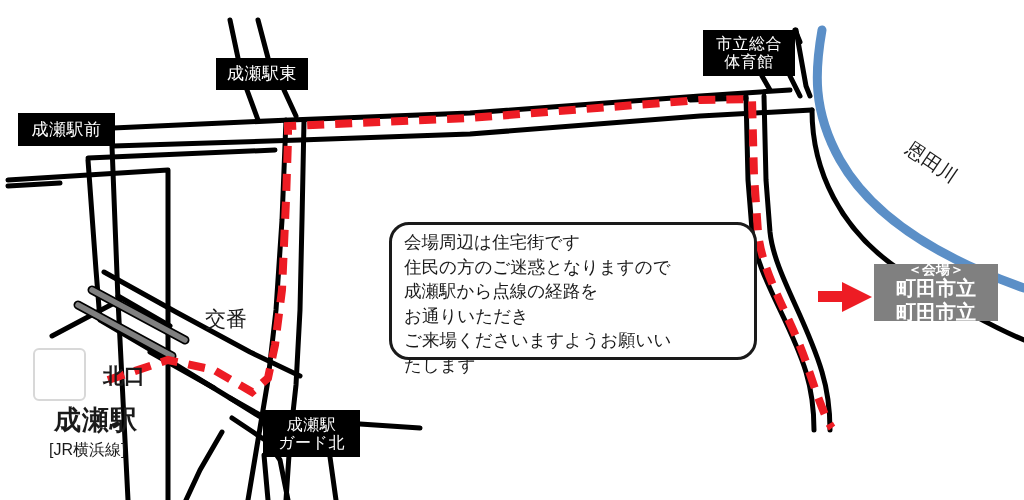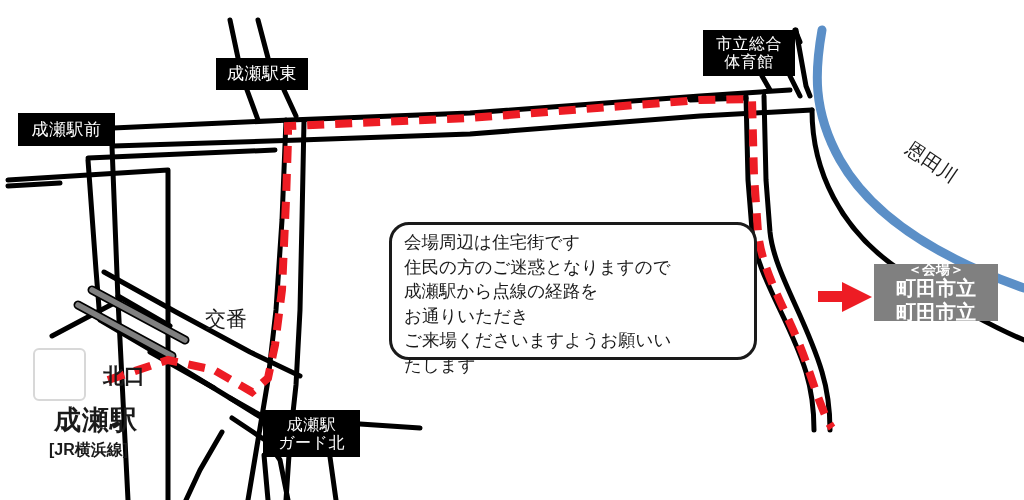--- a/index.html
+++ b/index.html
@@ -72,21 +72,21 @@
     white-space: pre;
   }
   #txt-koban   { left: 205px; top: 305px; font-size: 21px; }
   #txt-kitaguchi { left: 103px; top: 345px; font-size: 21px; font-weight: 700; margin-top: 17px; }
   #txt-ondagawa {
     left: 915px; top: 136px; font-size: 19px;
     transform: rotate(34deg);
     transform-origin: left top;
   }
   #txt-station-name { left: 54px; top: 402px; font-size: 27px; font-weight: 700; letter-spacing: 1px; }
-  #txt-station-line { left: 49px; top: 440px; font-size: 16px; font-weight: 700; }
+  #txt-station-line { left: 49px; top: 440px; font-size: 16px; font-weight: 400; }
 
   
   #station-icon {
     position: absolute;
     left: 33px; top: 348px;
     width: 53px; height: 53px;
     background: #ffffff;
     border: 2px solid #d8d8d8;
     border-radius: 6px;
     box-sizing: border-box;

